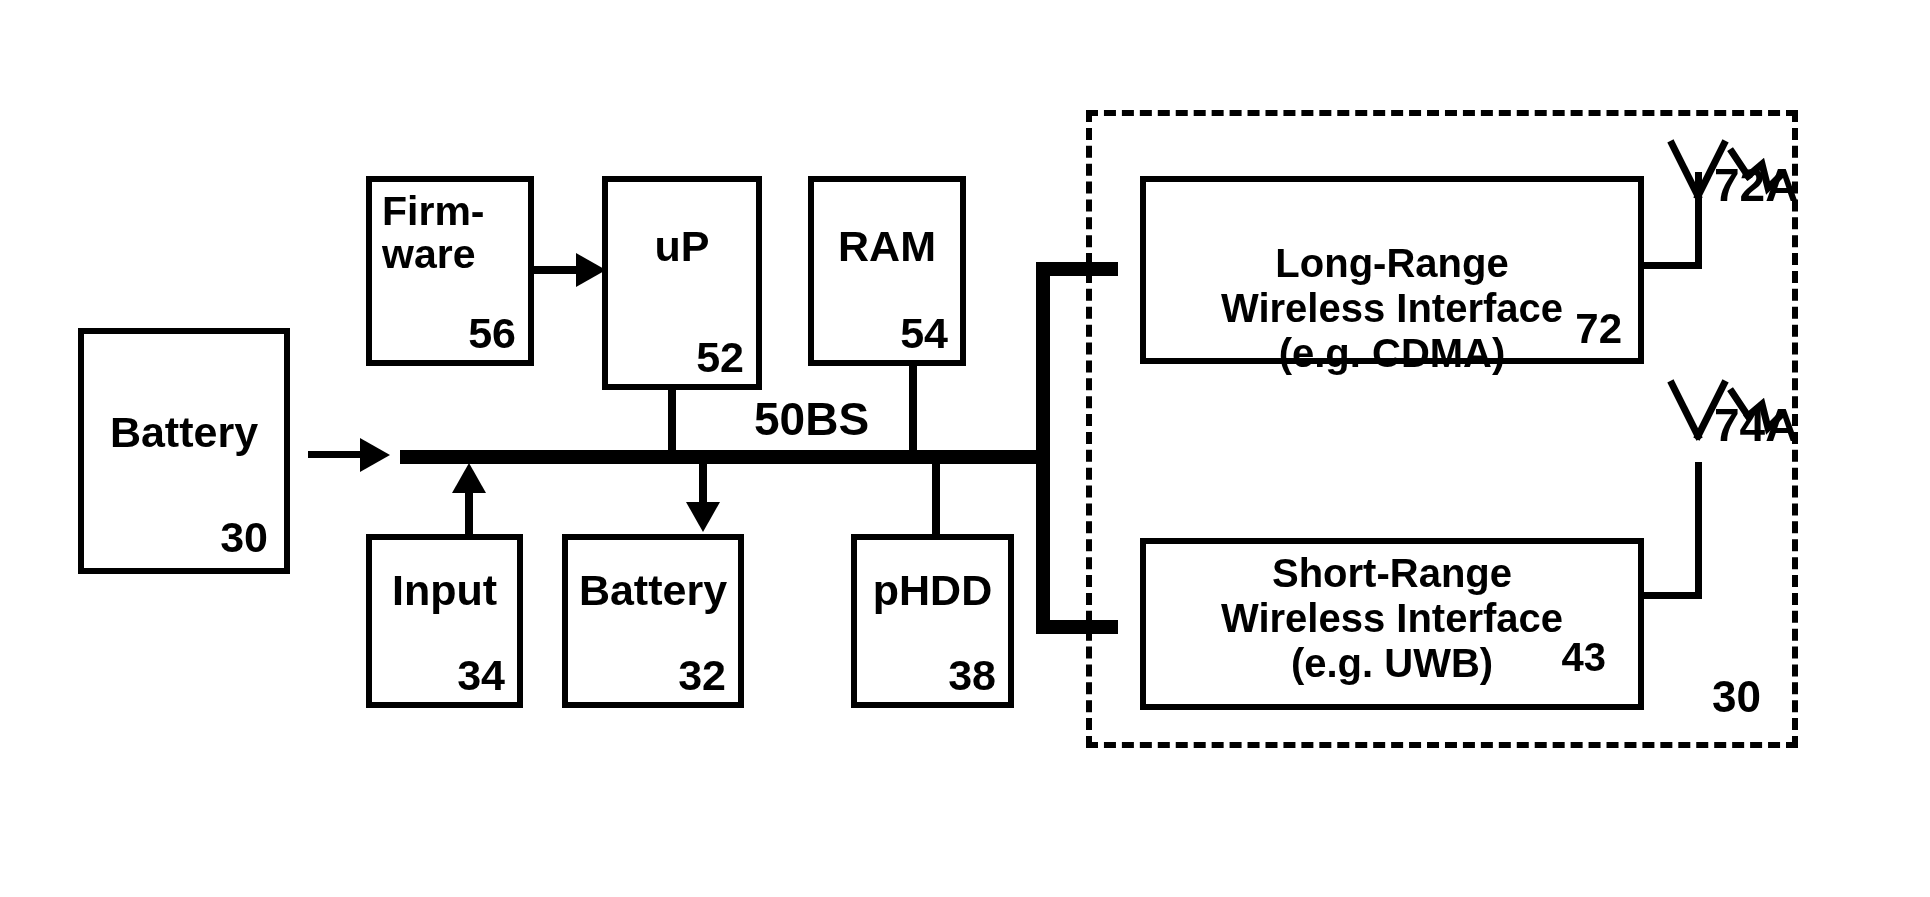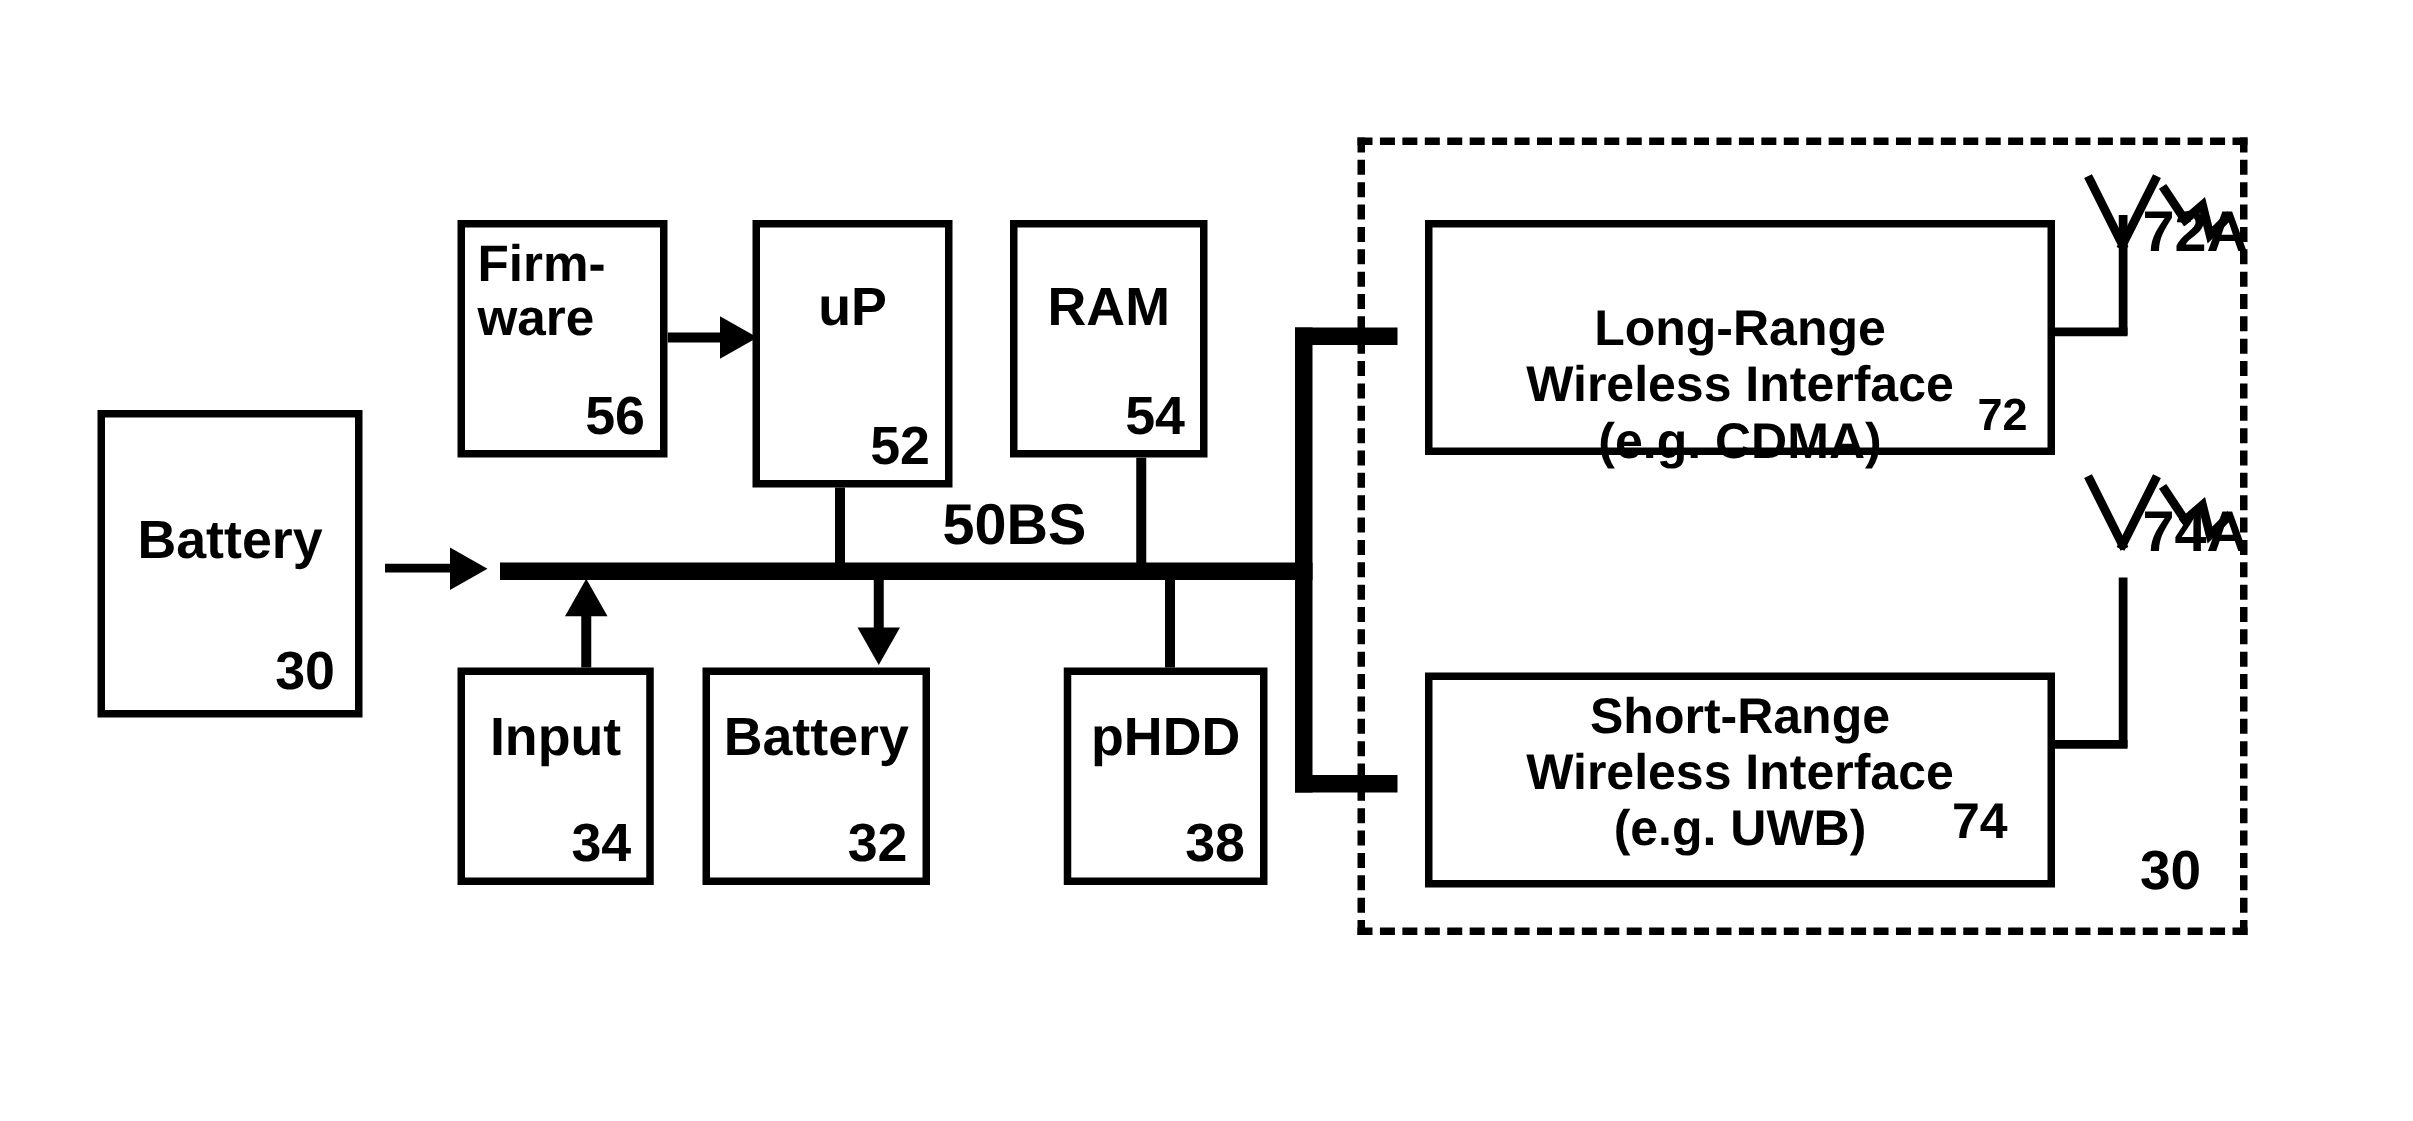--- a/index.html
+++ b/index.html
@@ -168,42 +168,42 @@
 
   <div class="box" style="left:851px; top:534px; width:163px; height:174px;">
     <div class="title" style="top:28px; font-size:43px;">pHDD</div>
     <div class="ref" style="right:12px; bottom:2px; font-size:43px;">38</div>
   </div>
 
   <div class="box" style="left:1140px; top:176px; width:504px; height:188px;">
     <div class="title" style="top:11px; font-size:40px; line-height:1.12;margin-top:48px;">Long-Range
 Wireless Interface
 (e.g. CDMA)</div>
-    <div class="ref" style="right:16px; bottom:5px; font-size:36px;">72</div>
+    <div class="ref" style="right:16px; bottom:5px; font-size:42px;">72</div>
   </div>
 
   <div class="wire" style="left:1644px; top:262px; width:58px; height:7px;"></div>
   <div class="wire" style="left:1695px; top:172px; width:7px; height:96px;"></div>
 
   <svg class="antenna" style="left:1636px; top:138px;" width="180" height="112" viewBox="0 0 180 112">
     <g stroke="#000000" stroke-width="7" fill="none" stroke-linecap="square">
       <line x1="36" y1="6" x2="62" y2="58"></line>
       <line x1="88" y1="6" x2="62" y2="58"></line>
       <line x1="96" y1="14" x2="112" y2="38"></line>
       <polyline points="112,38 126,26 132,50 146,36"></polyline>
     </g>
   </svg>
 
   <div class="label" style="left:1714px; top:158px; font-size:46px;">72A</div>
 
   <div class="box" style="left:1140px; top:538px; width:504px; height:172px;">
     <div class="title" style="top:7px; font-size:40px; line-height:1.12;">Short-Range
 Wireless Interface
 (e.g. UWB)</div>
-    <div class="ref" style="right:32px; bottom:24px; font-size:40px;">74</div>
+    <div class="ref" style="right:32px; bottom:24px; font-size:40px;">43</div>
   </div>
 
   <div class="wire" style="left:1644px; top:592px; width:58px; height:7px;"></div>
   <div class="wire" style="left:1695px; top:462px; width:7px; height:136px;"></div>
 
   <svg class="antenna" style="left:1636px; top:378px;" width="180" height="112" viewBox="0 0 180 112">
     <g stroke="#000000" stroke-width="7" fill="none" stroke-linecap="square">
       <line x1="36" y1="6" x2="62" y2="58"></line>
       <line x1="88" y1="6" x2="62" y2="58"></line>
       <line x1="96" y1="14" x2="112" y2="38"></line>

